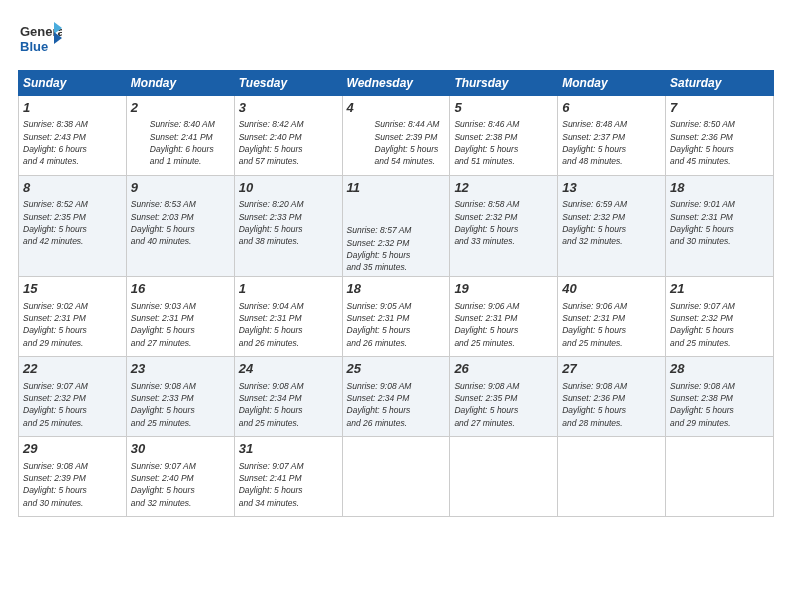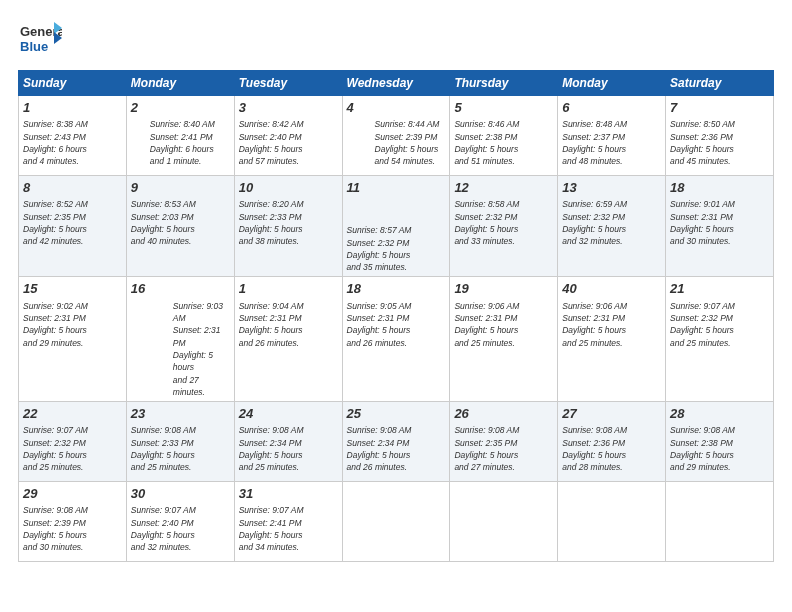--- a/index.html
+++ b/index.html
@@ -224,21 +224,21 @@
         <tr>
           <td>
             <span class="day-num">15</span>
             <div class="day-info" style="white-space: pre-line;">Sunrise: 9:02 AM
 Sunset: 2:31 PM
 Daylight: 5 hours
 and 29 minutes.</div>
           </td>
           <td>
             <span class="day-num">16</span>
-            <div class="day-info" style="white-space: pre-line; margin-left: 42px;">Sunrise: 9:03 AM
+            <div class="day-info" style="white-space: pre-line;">Sunrise: 9:03 AM
 Sunset: 2:31 PM
 Daylight: 5 hours
 and 27 minutes.</div>
           </td>
           <td>
             <span class="day-num">1</span>
             <div class="day-info" style="white-space: pre-line;">Sunrise: 9:04 AM
 Sunset: 2:31 PM
 Daylight: 5 hours
 and 26 minutes.</div>

